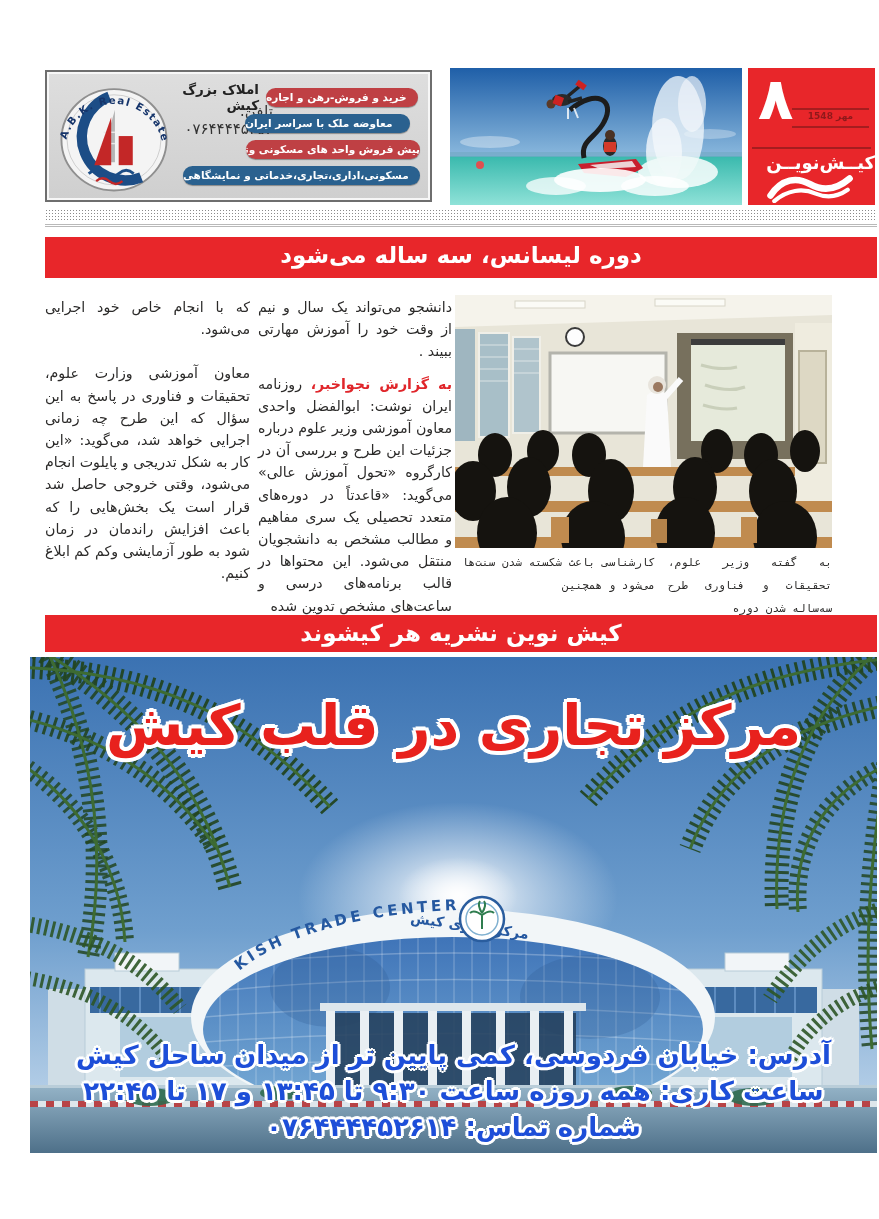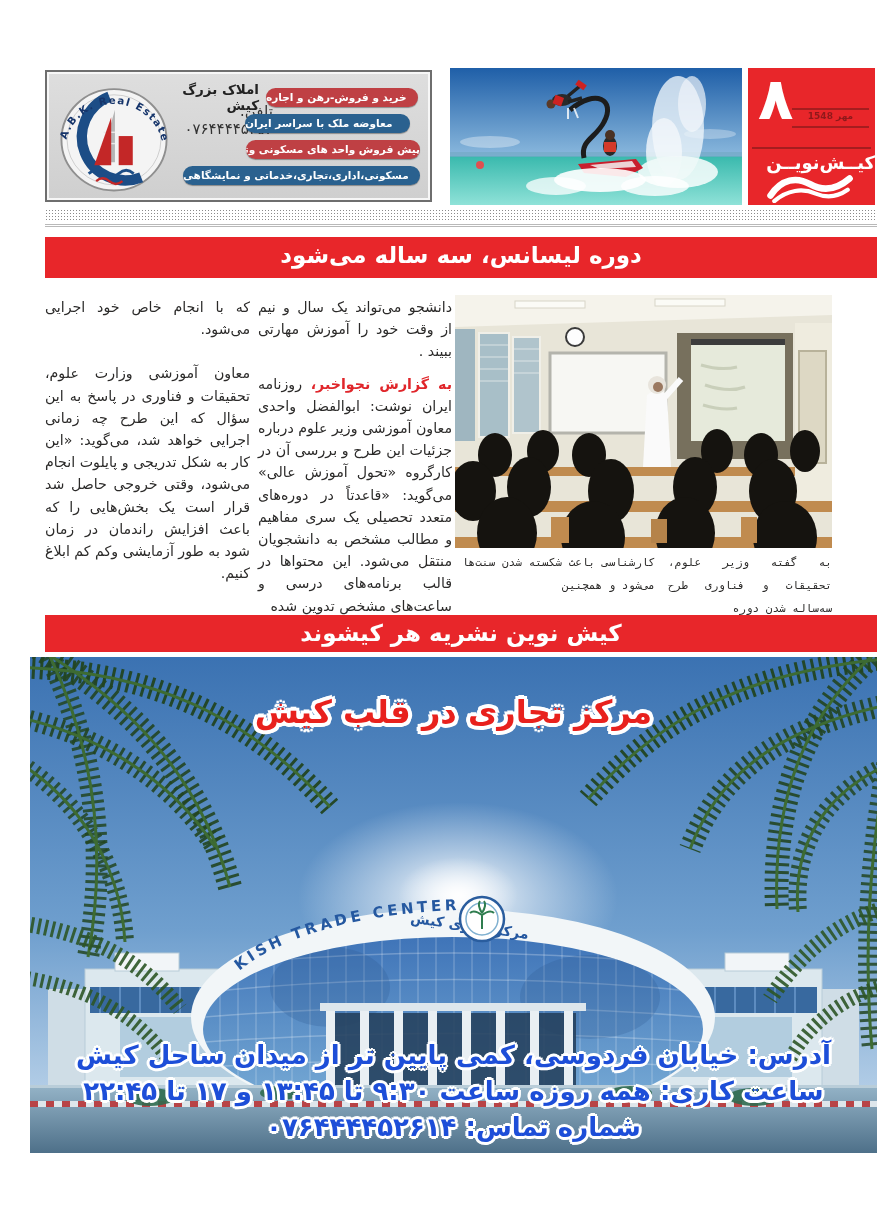--- a/index.html
+++ b/index.html
@@ -51,21 +51,21 @@
   .col-mid{left:213px;width:194px;}
   .lead{color:#e0262b;font-weight:bold;}
   .class-photo{position:absolute;left:410px;top:7px;width:377px;height:253px;overflow:hidden;}
   .cap{position:absolute;top:264px;font-size:11px;line-height:23px;text-align:justify;font-family:Liberation Mono, monospace;}
   .cap-r{left:623px;width:164px;}
   .cap-l{left:417px;width:193px;}
   
   .ad{position:absolute;left:30px;top:657px;width:847px;height:496px;overflow:hidden;}
   .ad svg.bg{position:absolute;left:0;top:0;}
   .ad-headline{position:absolute;left:0;right:0;top:36px;text-align:center;direction:rtl;
-               font-size:32px;font-weight:bold;color:#e8211d;
+               font-size:56px;font-weight:bold;color:#e8211d;
                text-shadow:-3px -3px 0 #fff,3px -3px 0 #fff,-3px 3px 0 #fff,3px 3px 0 #fff,
                            0 -4px 0 #fff,0 4px 0 #fff,-4px 0 0 #fff,4px 0 0 #fff;}
   .ad-contact{position:absolute;left:0;right:0;top:380px;text-align:center;direction:rtl;}
   .ad-contact div{font-size:26px;font-weight:bold;color:#1d4ed8;line-height:36px;
                text-shadow:-2px -2px 0 #fff,2px -2px 0 #fff,-2px 2px 0 #fff,2px 2px 0 #fff,
                            0 -3px 0 #fff,0 3px 0 #fff,-3px 0 0 #fff,3px 0 0 #fff;}
 </style>
 </head>
 <body>
 

